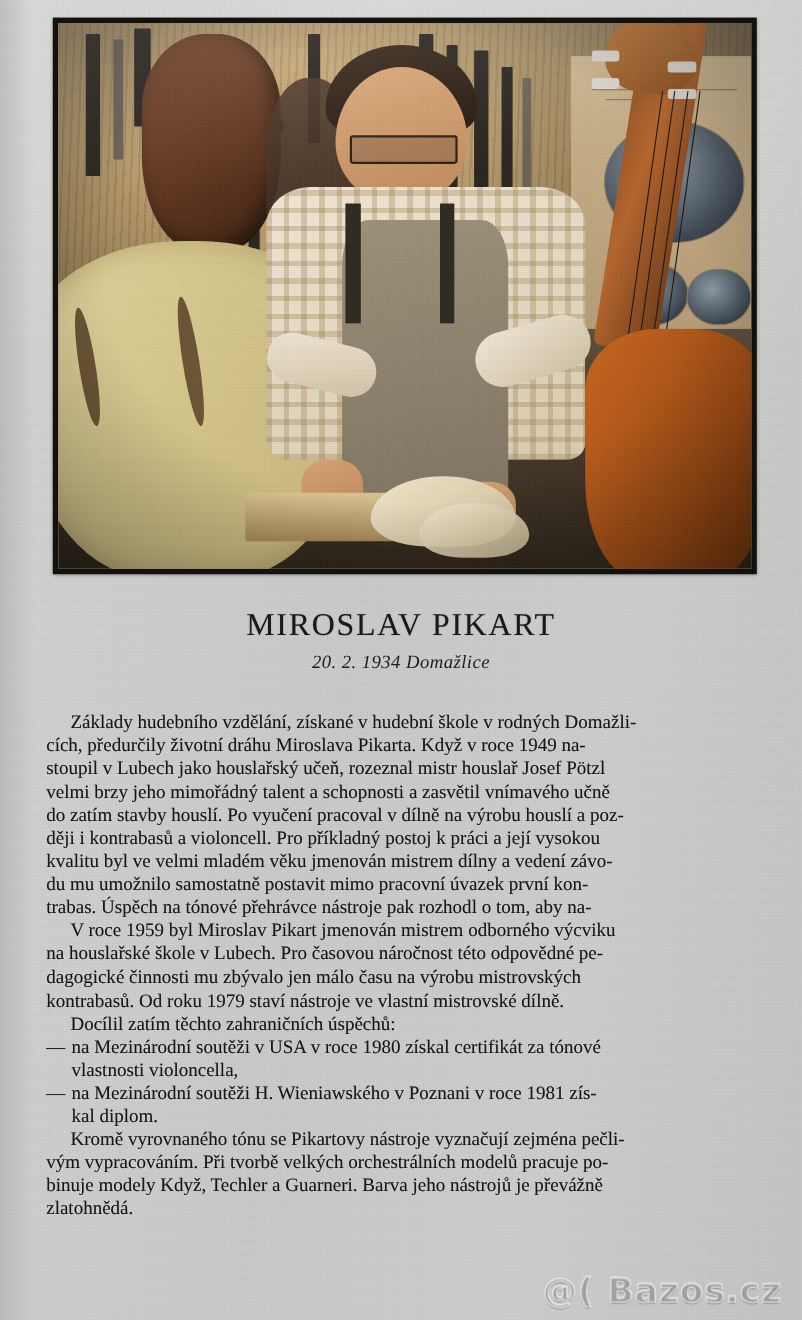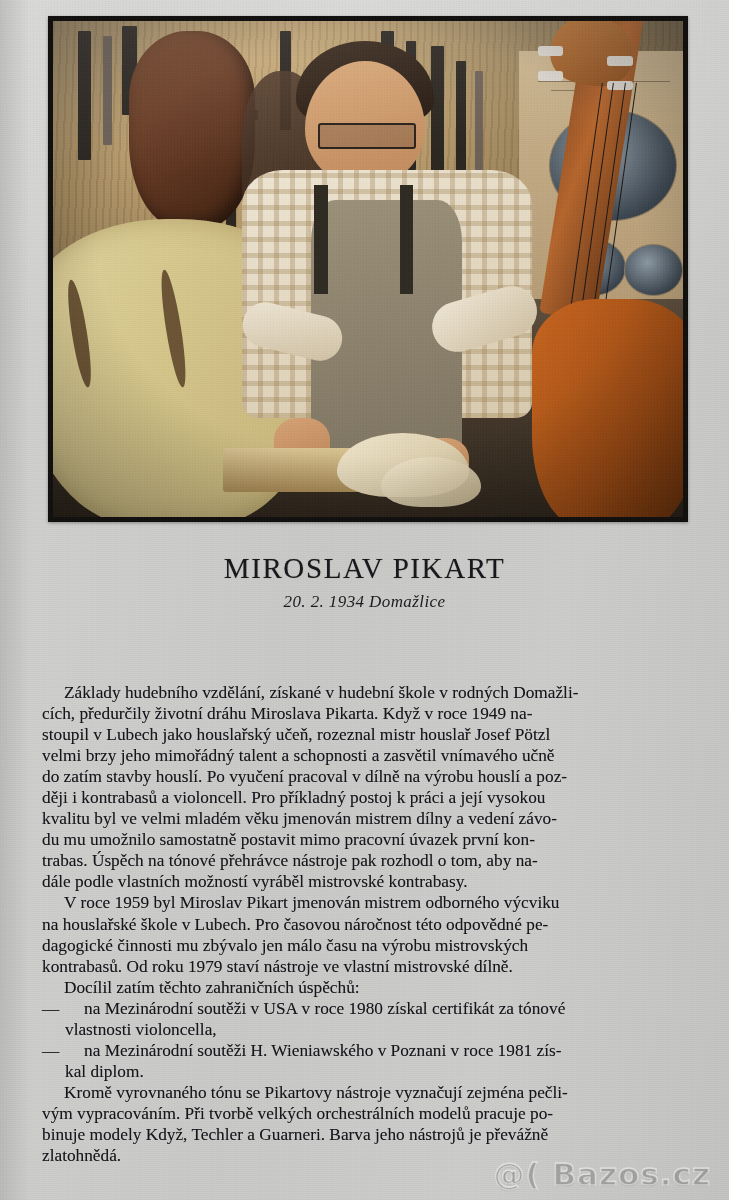--- a/index.html
+++ b/index.html
@@ -144,32 +144,32 @@
     font-family:"Liberation Serif", serif;
     text-shadow:0 0 1px rgba(0,0,0,.35);
   }
   .subtitle{
     position:absolute;left:0;right:0;top:592px;
     text-align:center;
     font-style:italic;font-size:17px;letter-spacing:.4px;
     color:#1b1a1e;
   }
   .body{
-    position:absolute;left:42px;top:682px;width:648px;
+    position:absolute;left:42px;top:646px;width:648px;
     font-size:17.3px;line-height:21.05px;
     color:#14131a;
     text-align:justify;
     text-shadow:0 0 .6px rgba(0,0,0,.30);
   }
   .body p{margin:0;}
   .p-indent{text-indent:22px;}
   .line{display:block;white-space:pre;}
   .dashrow{display:flex;}
   .dashrow .dash{width:23px;flex:none;}
-  .dashrow .txt{flex:1;margin-left:19px;}
+  .dashrow .txt{flex:1;}
   .cont{padding-left:23px;}
 
   
   .watermark{
     position:absolute;right:18px;bottom:8px;
     font-family:"DejaVu Sans", sans-serif;
     font-size:31px;font-weight:bold;letter-spacing:1px;
     color:rgba(255,255,255,0);
     -webkit-text-stroke:1.5px rgba(245,245,245,.55);
     text-shadow:0 1px 1px rgba(90,90,90,.35);
@@ -265,21 +265,20 @@
   <p>
     <span class="line p-indent">Základy hudebního vzdělání, získané v hudební škole v rodných Domažli-</span>
     <span class="line">cích, předurčily životní dráhu Miroslava Pikarta. Když v roce 1949 na-</span>
     <span class="line">stoupil v Lubech jako houslařský učeň, rozeznal mistr houslař Josef Pötzl</span>
     <span class="line">velmi brzy jeho mimořádný talent a schopnosti a zasvětil vnímavého učně</span>
     <span class="line">do zatím stavby houslí. Po vyučení pracoval v dílně na výrobu houslí a poz-</span>
     <span class="line">ději i kontrabasů a violoncell. Pro příkladný postoj k práci a její vysokou</span>
     <span class="line">kvalitu byl ve velmi mladém věku jmenován mistrem dílny a vedení závo-</span>
     <span class="line">du mu umožnilo samostatně postavit mimo pracovní úvazek první kon-</span>
     <span class="line">trabas. Úspěch na tónové přehrávce nástroje pak rozhodl o tom, aby na-</span>
-    <span class="line">dále podle vlastních možností vyráběl mistrovské kontrabasy.</span>
   </p>
 
   <p>
     <span class="line p-indent">V roce 1959 byl Miroslav Pikart jmenován mistrem odborného výcviku</span>
     <span class="line">na houslařské škole v Lubech. Pro časovou náročnost této odpovědné pe-</span>
     <span class="line">dagogické činnosti mu zbývalo jen málo času na výrobu mistrovských</span>
     <span class="line">kontrabasů. Od roku 1979 staví nástroje ve vlastní mistrovské dílně.</span>
   </p>
 
   <p>

